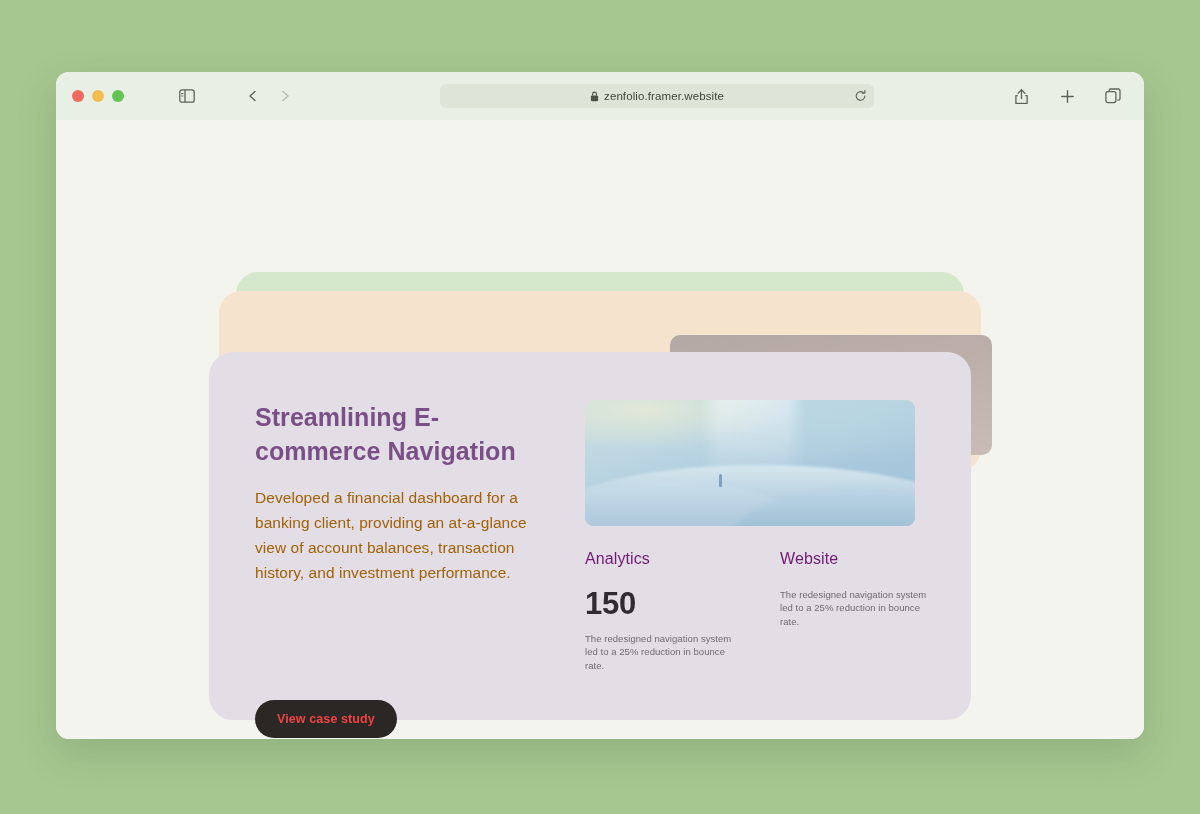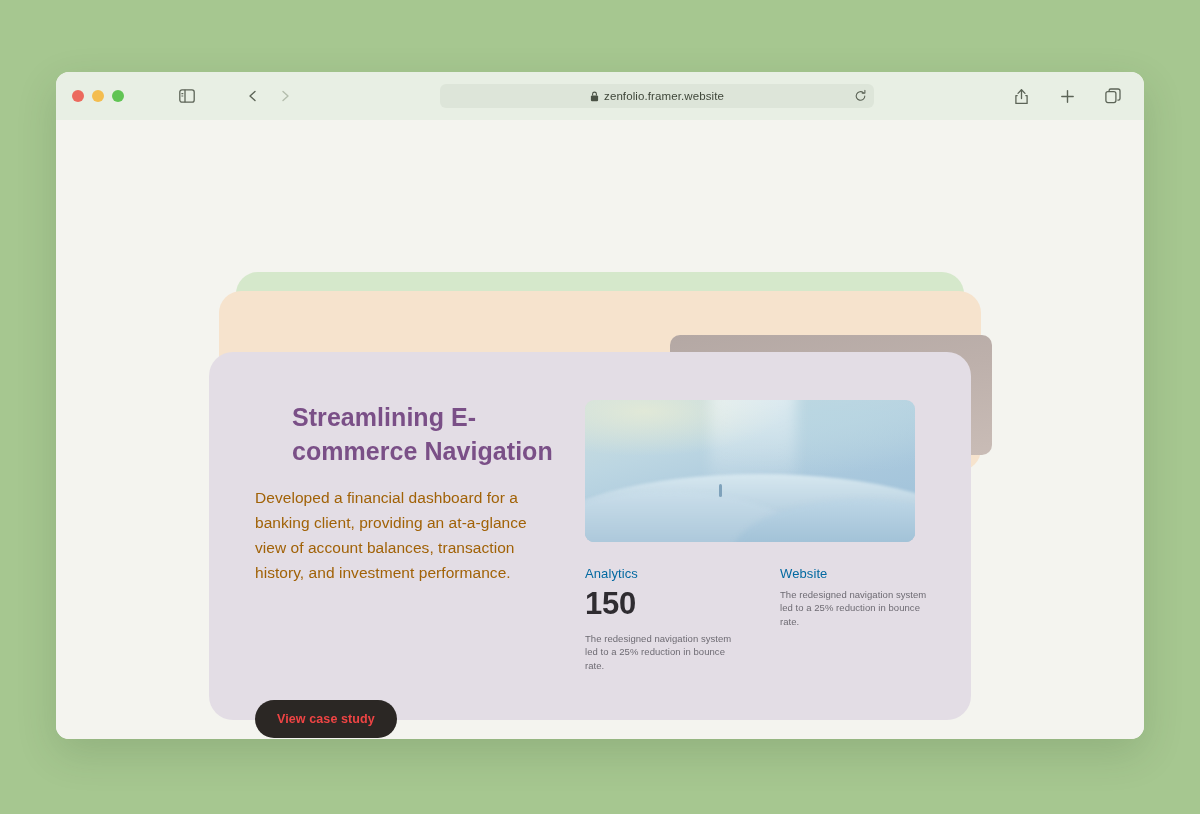--- a/index.html
+++ b/index.html
@@ -132,21 +132,20 @@
   }
 
   
   .col-left { width: 300px; position: relative; flex-shrink: 0; }
   .main-title {
     font-size: 25px;
     line-height: 34px;
     color: #7a4f87;
     letter-spacing: 0.05px;
     margin-bottom: 17px;
-    margin-left: 37px;
   }
   .main-desc {
     font-size: 15.5px;
     line-height: 25px;
     color: #a16207;
     letter-spacing: 0.05px;
   }
   .cta-button {
     position: absolute;
     left: 0; top: 300px;
@@ -207,23 +206,23 @@
     position: absolute; left: 40.5%; top: 59%;
     width: 3px; height: 13px;
     background: #7fa2bb;
     border-radius: 2px;
     filter: blur(0.4px);
   }
 
   .stats { display: flex; gap: 40px; }
   .stat { width: 155px; }
   .stat-label {
-    font-size: 13px;
-    color: #0369a1;
-    margin-bottom: 7px;
+    font-size: 16px;
+    color: #701a75;
+    margin-bottom: 20px;
     letter-spacing: 0.1px;
   }
   .stat-value {
     font-size: 31px;
     font-weight: bold;
     color: #2f2c31;
     line-height: 1.05;
     letter-spacing: -0.3px;
     margin-bottom: 11px;
   }

